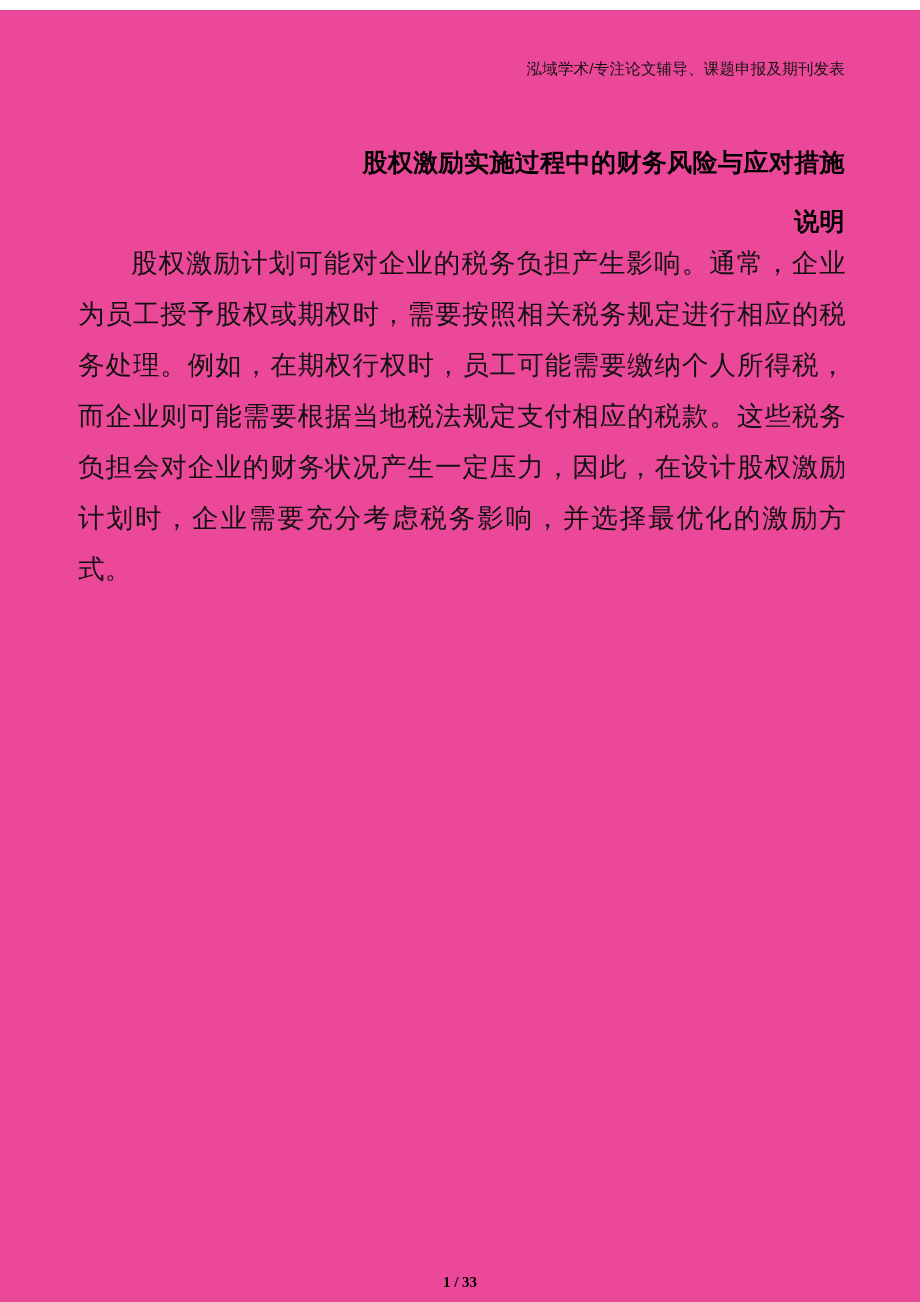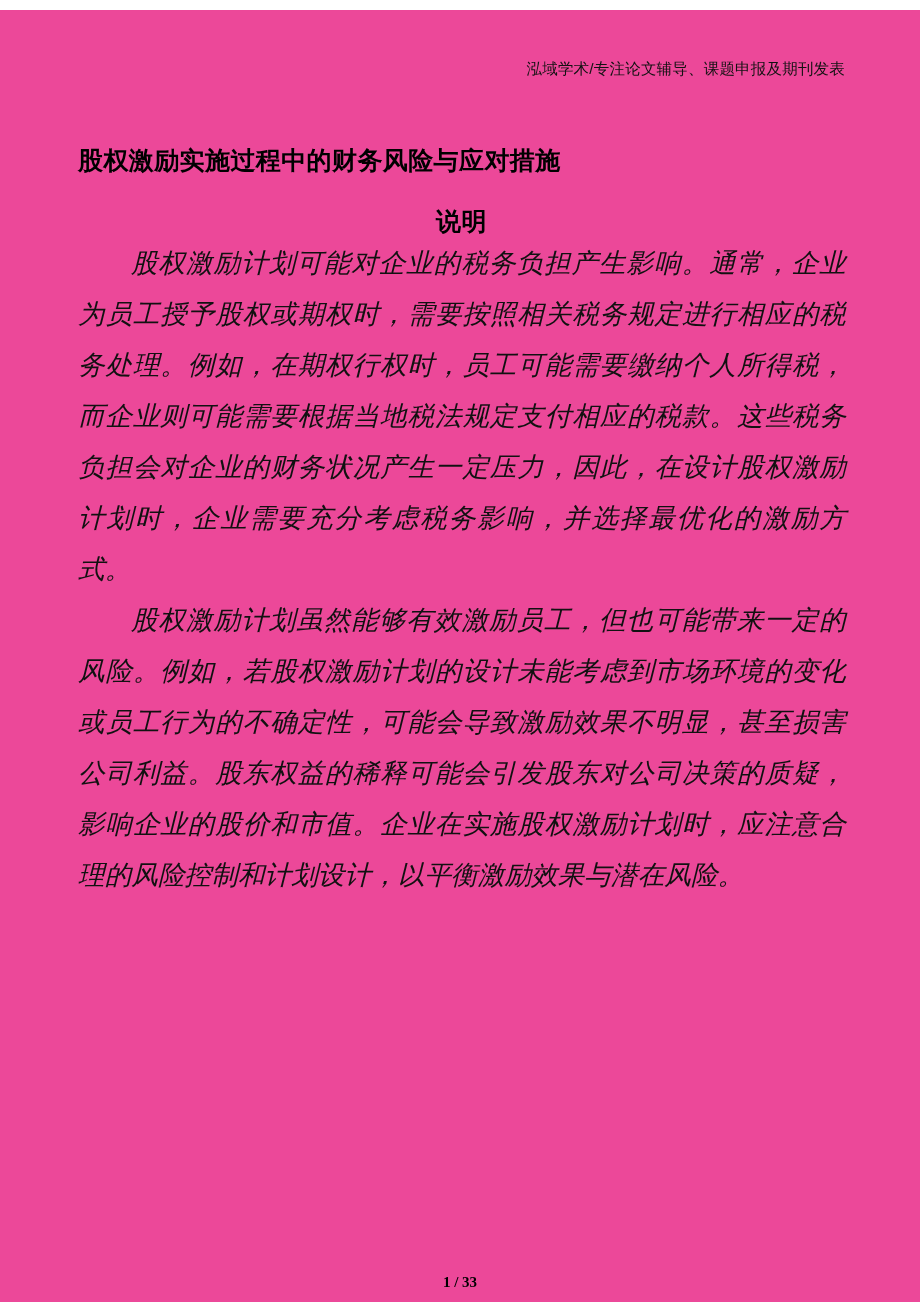--- a/index.html
+++ b/index.html
@@ -36,34 +36,34 @@
     color: #121212;
     white-space: nowrap;
   }
 
   
   .doc-title {
     position: absolute;
     top: 118px;
     left: 78px;
     right: 75px;
-    text-align: left;
-    font-family: Liberation Mono, monospace;
+    text-align: right;
+    font-family: Liberation Serif, serif;
     font-weight: bold;
     font-size: 25px;
     line-height: 36px;
     letter-spacing: 0.4px;
     color: #000000;
   }
   .doc-subtitle {
     position: absolute;
     top: 172px;
     left: 78px;
     right: 75px;
-    text-align: center;
+    text-align: right;
     font-family: "Liberation Sans", "DejaVu Sans", sans-serif;
     font-weight: bold;
     font-size: 25px;
     line-height: 36px;
     letter-spacing: 0.4px;
     color: #000000;
   }
 
   
   .body-text {
@@ -75,21 +75,20 @@
   .para {
     margin: 0 0 0 0;
     font-family: "Liberation Serif", "DejaVu Serif", serif;
     font-size: 26.5px;
     line-height: 51px;
     text-align: justify;
     text-justify: inter-ideograph;
     text-indent: 2em;
     color: #111111;
     letter-spacing: 0.15px;
-    font-style: italic;
   }
   .para + .para {
     margin-top: 0;
   }
 
   
   .page-footer {
     position: absolute;
     bottom: 20px;
     left: 0;
@@ -108,18 +107,17 @@
 <div class="page">
 
   <div class="running-header">泓域学术/专注论文辅导、课题申报及期刊发表</div>
 
   <h1 class="doc-title">股权激励实施过程中的财务风险与应对措施</h1>
 
   <h2 class="doc-subtitle">说明</h2>
 
   <div class="body-text">
     <p class="para">股权激励计划可能对企业的税务负担产生影响。通常，企业为员工授予股权或期权时，需要按照相关税务规定进行相应的税务处理。例如，在期权行权时，员工可能需要缴纳个人所得税，而企业则可能需要根据当地税法规定支付相应的税款。这些税务负担会对企业的财务状况产生一定压力，因此，在设计股权激励计划时，企业需要充分考虑税务影响，并选择最优化的激励方式。</p>
-    <p class="para">股权激励计划虽然能够有效激励员工，但也可能带来一定的风险。例如，若股权激励计划的设计未能考虑到市场环境的变化或员工行为的不确定性，可能会导致激励效果不明显，甚至损害公司利益。股东权益的稀释可能会引发股东对公司决策的质疑，影响企业的股价和市值。企业在实施股权激励计划时，应注意合理的风险控制和计划设计，以平衡激励效果与潜在风险。</p>
   </div>
 
   <div class="page-footer">1 / 33</div>
 
 </div>
 
 </body></html>

